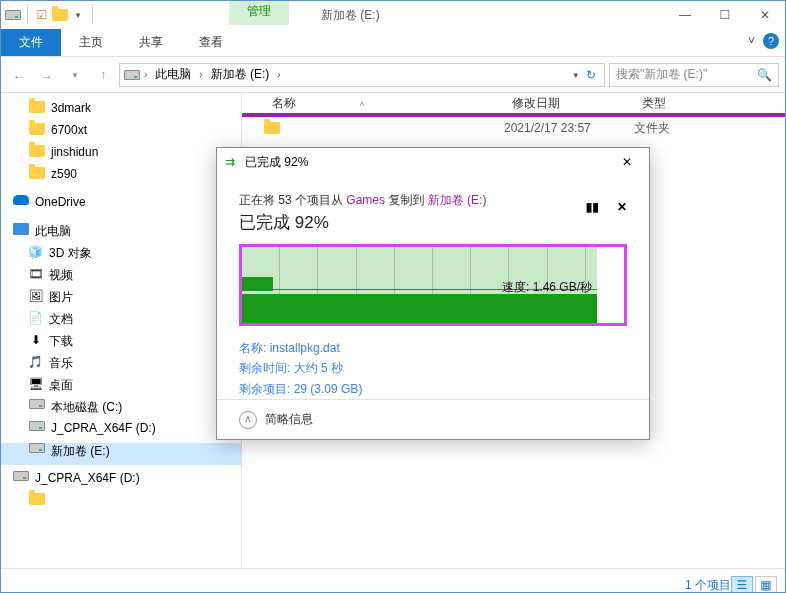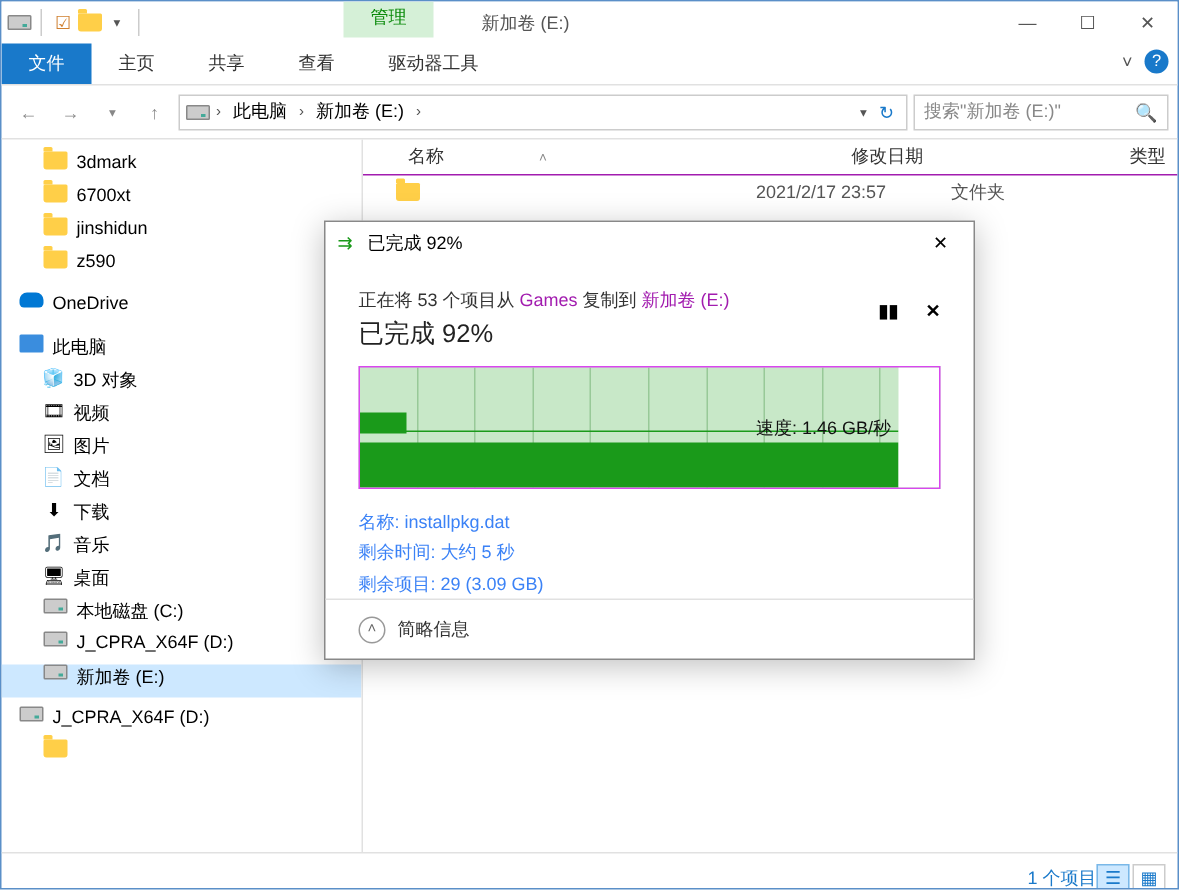--- a/index.html
+++ b/index.html
@@ -39,21 +39,21 @@
 .tree-item.group { margin-top: 6px; }
 .folder-icon { width: 16px; height: 12px; background: #ffcf48; border-radius: 1px 1px 2px 2px; position: relative; }
 .folder-icon:before { content: ''; position: absolute; top: -3px; left: 0; width: 6px; height: 3px; background: #ffcf48; border-radius: 1px 1px 0 0; }
 .drive-icon { width: 16px; height: 10px; background: #ccc; border: 1px solid #888; border-radius: 1px; position: relative; }
 .drive-icon:after { content: ''; position: absolute; bottom: 1px; right: 2px; width: 3px; height: 2px; background: #4a9; }
 .onedrive-icon { width: 16px; height: 10px; background: #0078d4; border-radius: 5px 5px 3px 3px; }
 .pc-icon { width: 16px; height: 12px; background: #3a8dde; border-radius: 1px; }
 .lib-icon { width: 14px; height: 14px; display: flex; align-items: center; justify-content: center; }
 
 .content { flex: 1; position: relative; border-left: 1px solid #e1e1e1; }
-.col-headers { display: flex; height: 24px; border-bottom: 1px solid #a21caf; align-items: center; padding-left: 22px; justify-content: space-between; }
+.col-headers { display: flex; height: 24px; border-bottom: 4px solid #a21caf; align-items: center; padding-left: 22px; }
 .col-h { padding: 0 8px; color: #333; }
 .col-h.name { width: 240px; }
 .col-h.date { width: 130px; }
 .file-row { display: flex; align-items: center; height: 22px; padding-left: 22px; }
 .file-row .name { width: 240px; display: flex; gap: 6px; align-items: center; }
 .file-row .date { width: 130px; color: #555; }
 .file-row .type { color: #555; }
 
 
 .statusbar { height: 24px; border-top: 1px solid #e1e1e1; display: flex; align-items: center; padding: 16px 8px; justify-content: flex-end; color: #1979ca; }
@@ -64,21 +64,21 @@
 
 .dialog { position: absolute; left: 215px; top: 146px; width: 434px; height: 293px; background: #fff; border: 1px solid #888; box-shadow: 0 4px 20px rgba(0,0,0,0.25); z-index: 100; }
 .dlg-title { height: 28px; display: flex; align-items: center; padding: 0 8px; gap: 6px; }
 .dlg-title-ico { width: 14px; height: 14px; display: flex; }
 .dlg-close { position: absolute; right: 4px; top: 2px; width: 36px; height: 24px; display: flex; align-items: center; justify-content: center; }
 .dlg-body { padding: 8px 22px; }
 .copy-text { margin-top: 8px; color: #333; }
 .copy-text a { color: #a21caf; text-decoration: none; }
 .copy-pct { font-size: 17px; color: #222; margin-top: 2px; }
 .pause-stop { position: absolute; right: 22px; top: 52px; display: flex; gap: 18px; font-size: 15px; }
-.graph { margin-top: 10px; height: 82px; border: 1px solid #d946ef; background: #c8e8c8; position: relative; overflow: hidden; }
+.graph { margin-top: 10px; height: 82px; border: 3px solid #d946ef; background: #c8e8c8; position: relative; overflow: hidden; }
 .graph-grid { position: absolute; inset: 0; display: flex; }
 .graph-grid div { flex: 1; border-right: 1px solid rgba(120,180,120,0.6); }
 .graph-fill { position: absolute; left: 0; bottom: 0; height: 38%; width: 93%; background: #1a9a1a; }
 .graph-fill2 { position: absolute; left: 0; top: 30px; height: 14px; width: 8%; background: #1a9a1a; }
 .graph-right { position: absolute; right: 0; top: 0; width: 7%; height: 100%; background: #fff; }
 .speed-label { position: absolute; right: 32px; top: 32px; background: rgba(255,255,255,0); color: #111; font-size: 12px; }
 .speed-line { position: absolute; left: 0; right: 7%; top: 42px; height: 1px; background: #1a9a1a; }
 .details { margin-top: 12px; line-height: 1.7; color: #3b82f6; }
 .dlg-footer { position: absolute; bottom: 0; left: 0; right: 0; height: 40px; border-top: 1px solid #e1e1e1; display: flex; align-items: center; padding: 0 22px; gap: 8px; color: #333; }
 .chev-circle { width: 18px; height: 18px; border: 1px solid #999; border-radius: 50%; display: flex; align-items: center; justify-content: center; color: #666; font-size: 10px; }
@@ -106,21 +106,20 @@
     <div class="win-btn">☐</div>
     <div class="win-btn">✕</div>
   </div>
 </div>
 
 <div class="ribbon">
   <div class="ribbon-tab file">文件</div>
   <div class="ribbon-tab">主页</div>
   <div class="ribbon-tab">共享</div>
   <div class="ribbon-tab">查看</div>
-  <div class="ribbon-tab">驱动器工具</div>
   <div class="ribbon-help">
     <span style="color:#555">˅</span>
     <span class="help-circle">?</span>
   </div>
 </div>
 
 <div class="addrbar">
   <div class="nav-btn">←</div>
   <div class="nav-btn">→</div>
   <div class="nav-btn" style="font-size:9px">▾</div>

